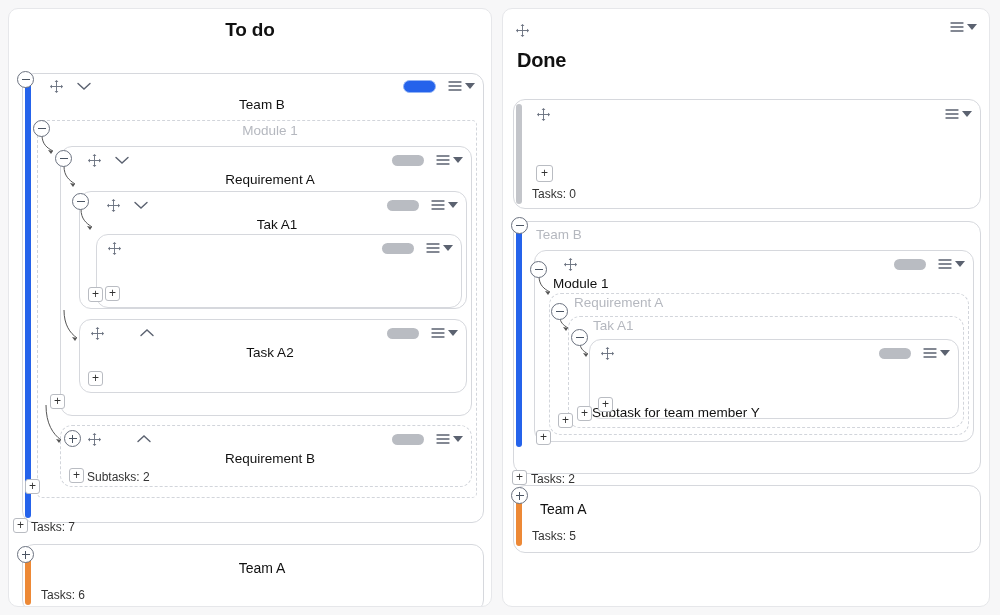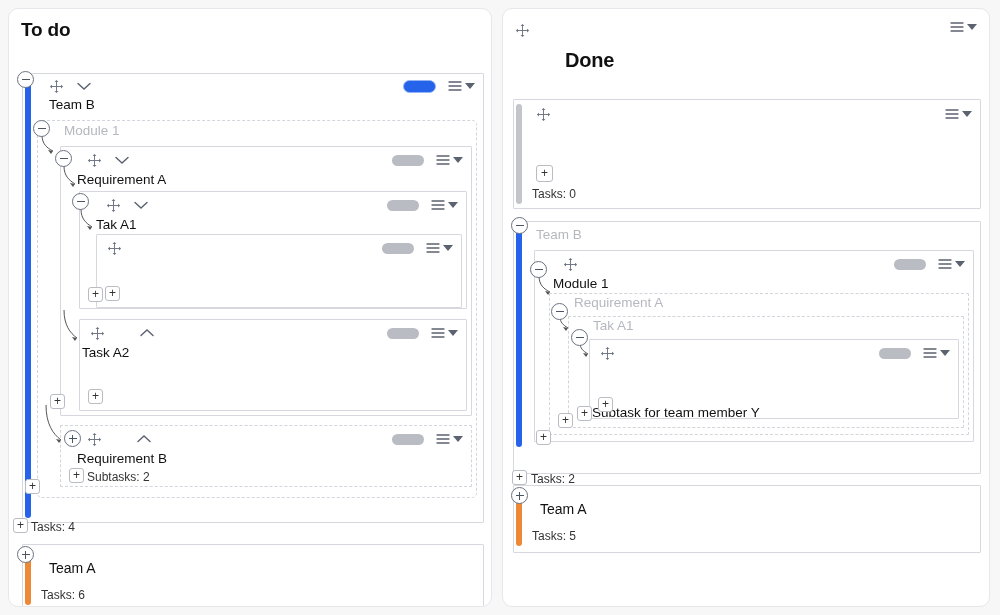--- a/index.html
+++ b/index.html
@@ -12,26 +12,26 @@
     overflow:hidden;
   }
   .board { display:flex; gap:10px; padding:8px; width:1000px; height:615px; }
   .panel {
     background:#ffffff;
     border:1px solid #e6e7ea;
     border-radius:10px;
     position:relative;
     overflow:hidden;
   }
-  .panel.todo { width:484px; }
+  .panel.todo { width:484px;text-align:center; }
   .panel.done { width:488px; }
 
   .panel-head { position:relative; height:auto; padding:10px 12px 4px 12px; }
   .panel-title { font-size:19px; font-weight:700; letter-spacing:-.2px; color:#111; }
-  .panel-title.done-title { font-size:20px; padding-top:18px; padding-left:2px;margin-left:48px; }
+  .panel-title.done-title { font-size:20px; padding-top:18px; padding-left:2px; }
 
   .panel-move { position:absolute; left:12px; top:12px; }
   .panel-menu { position:absolute; right:12px; top:12px; display:flex; align-items:center; gap:4px; }
 
   
   .ico { display:inline-block; vertical-align:middle; line-height:0; }
   .move-ico svg { width:15px; height:15px; }
   .ham { display:inline-flex; align-items:center; gap:3px; cursor:pointer; }
   .ham svg.hm { width:14px; height:12px; }
   .ham .caret { width:0; height:0; border-left:5px solid transparent; border-right:5px solid transparent; border-top:6px solid #5b6270; }
@@ -53,21 +53,21 @@
   .addbtn {
     width:15px; height:15px; border:1px solid #b9bcc2; border-radius:3px;
     background:#fff; display:flex; align-items:center; justify-content:center;
     font-size:11px; line-height:1; color:#444; cursor:pointer; position:relative;
   }
   .addbtn::before { content:"+"; font-size:12px; line-height:9px; color:#333; }
 
   .meta { font-size:12px; color:#333; }
 
   
-  .card { border:1px solid #d6d8dd; border-radius:1px; background:#fff; position:relative; }
+  .card { border:1px solid #d6d8dd; border-radius:12px; background:#fff; position:relative; }
   .card.dotted { border:1px dashed #d2d5db; }
   .cardhead { display:flex; align-items:center; height:26px; padding:0 8px; gap:12px; }
   .cardhead .spacer { flex:1; }
   .cardtitle { font-size:13.5px; color:#111; padding:0 8px 0 10px; line-height:1.1; }
   .ghosttitle { font-size:13.5px; color:#b5b8bf; padding-left:26px; line-height:1.1; }
 
   .leftbar { position:absolute; left:0; top:0; bottom:0; width:6px; border-radius:3px; }
   .leftbar.blue { background:#2563eb; }
   .leftbar.orange { background:#ed8936; }
   .leftbar.gray { background:#c3c5ca; }
@@ -216,21 +216,21 @@
                       </g>
                     </svg>
                   <span class="caret"></span>
                 </span>
               </div>
               <div class="addbtn abs" style="left:8px; bottom:6px;"></div>
             </div>
             <div class="addbtn abs" style="left:8px; bottom:6px;"></div>
           </div>
 
-          <div class="card" style="position:absolute; left:18px; top:172px; right:4px; height:92px;">
+          <div class="card" style="position:absolute; left:18px; top:172px; right:4px; height:74px;">
             <div class="cardhead" style="padding-left:10px;">
               <span class="ico move-ico">
                 <svg viewBox="0 0 16 16">
                     <g stroke="#6b7280" stroke-width="1" fill="none" stroke-linecap="round">
                   <path d="M8 2.4v11.2M2.4 8h11.2"></path>
                     </g>
                   <g fill="#6b7280">
                       <path d="M8 1l2 2.2H6z"></path>
                       <path d="M8 15l2-2.2H6z"></path>
                       <path d="M1 8l2.2-2v4z"></path>
@@ -298,21 +298,21 @@
           <div class="toggle" style="left:3px; top:4px;">
             <i class="h"></i>
               <i class="v"></i>
           </div>
         </div>
 
         <div class="addbtn abs" style="left:-13px; bottom:3px;"></div>
       </div>
 
       <div class="addbtn abs" style="left:-10px; bottom:-11px;"></div>
-      <div class="meta abs" style="left:8px; bottom:-12px;">Tasks: 4</div>
+      <div class="meta abs" style="left:8px; bottom:-12px;">Tasks: 7</div>
     </div>
 
     <div class="toggle" style="left:8px; top:62px;">
         <i class="h"></i>
       </div>
     <div class="toggle" style="left:24px; top:111px;">
         <i class="h"></i>
       </div>
     <div class="toggle" style="left:46px; top:141px;">
         <i class="h"></i>

